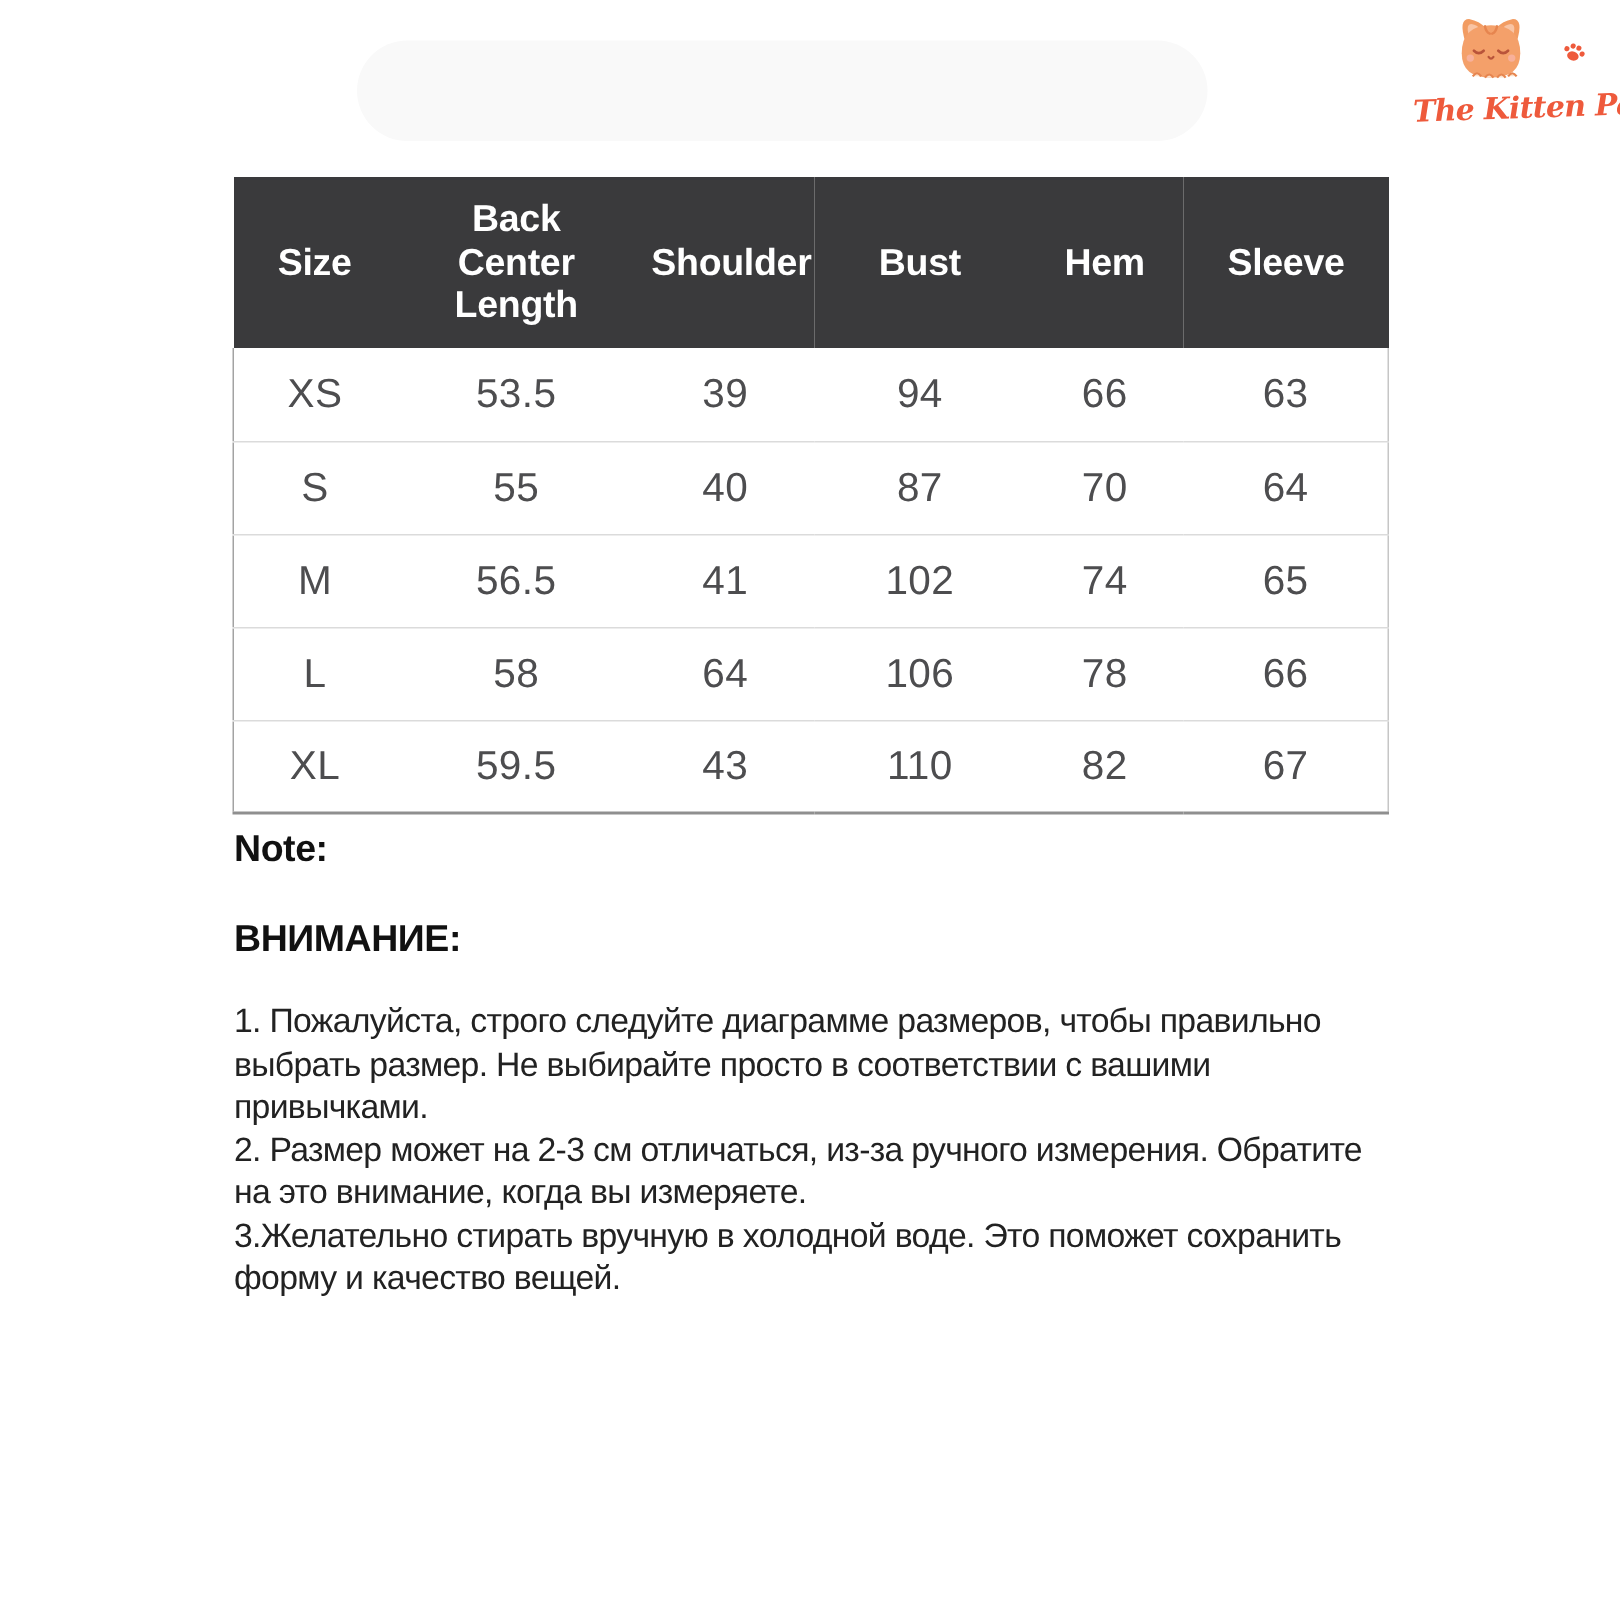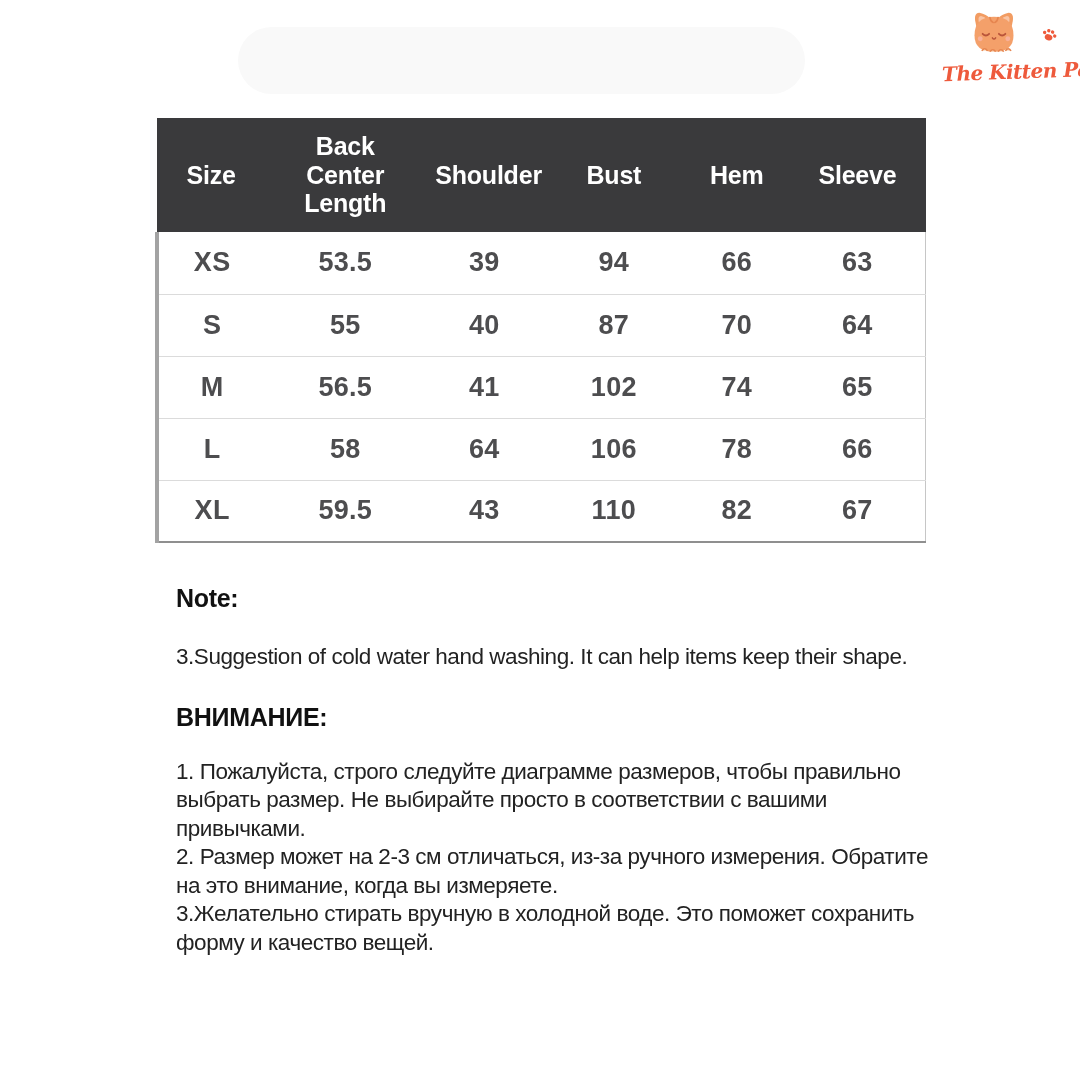--- a/index.html
+++ b/index.html
@@ -66,34 +66,32 @@
   .size-table tbody td {
     height: 62px;
     text-align: center;
     vertical-align: middle;
     font-size: 27px;
     color: #4d4d4f;
     letter-spacing: 0.3px;
     background: #ffffff;
   }
   .size-table tbody { 
-    border-left: 4px solid #a3a3a3;
+    border-left: 1px solid #a3a3a3;
     border-right: 1px solid #c6c6c6;
     border-bottom: 2px solid #8f8f8f;
-    font-weight: bold;
   }
   .size-table tbody tr + tr td { border-top: 1px solid #dbdbdb; }
 
   
   .content {
     position: absolute;
-    left: 156px; top: 584px;
+    left: 156px; top: 552px;
     width: 772px;
     color: #202020;
-    margin-left: 20px;
   }
   .content h3 {
     margin: 0;
     font-size: 25px;
     font-weight: bold;
     color: #111111;
     letter-spacing: -0.3px;
   }
   .content h3.ru { margin-top: 31px; }
   .para { margin-top: 30px; }
@@ -199,21 +197,20 @@
         <td>110</td>
         <td>82</td>
         <td>67</td>
       </tr>
     </tbody>
   </table>
 
   <div class="content">
     <h3>Note:</h3>
     <div class="para">
-      <p>3.Suggestion of cold water hand washing. It can help items keep their shape.</p>
     </div>
     <h3 class="ru">ВНИМАНИЕ:</h3>
     <div class="para ru">
       <p>1. Пожалуйста, строго следуйте диаграмме размеров, чтобы правильно выбрать размер. Не выбирайте просто в соответствии с вашими привычками.</p>
       <p>2. Размер может на 2-3 см отличаться, из-за ручного измерения. Обратите на это внимание, когда вы измеряете.</p>
       <p>3.Желательно стирать вручную в холодной воде. Это поможет сохранить форму и качество вещей.</p>
     </div>
   </div>
 
 </div>

